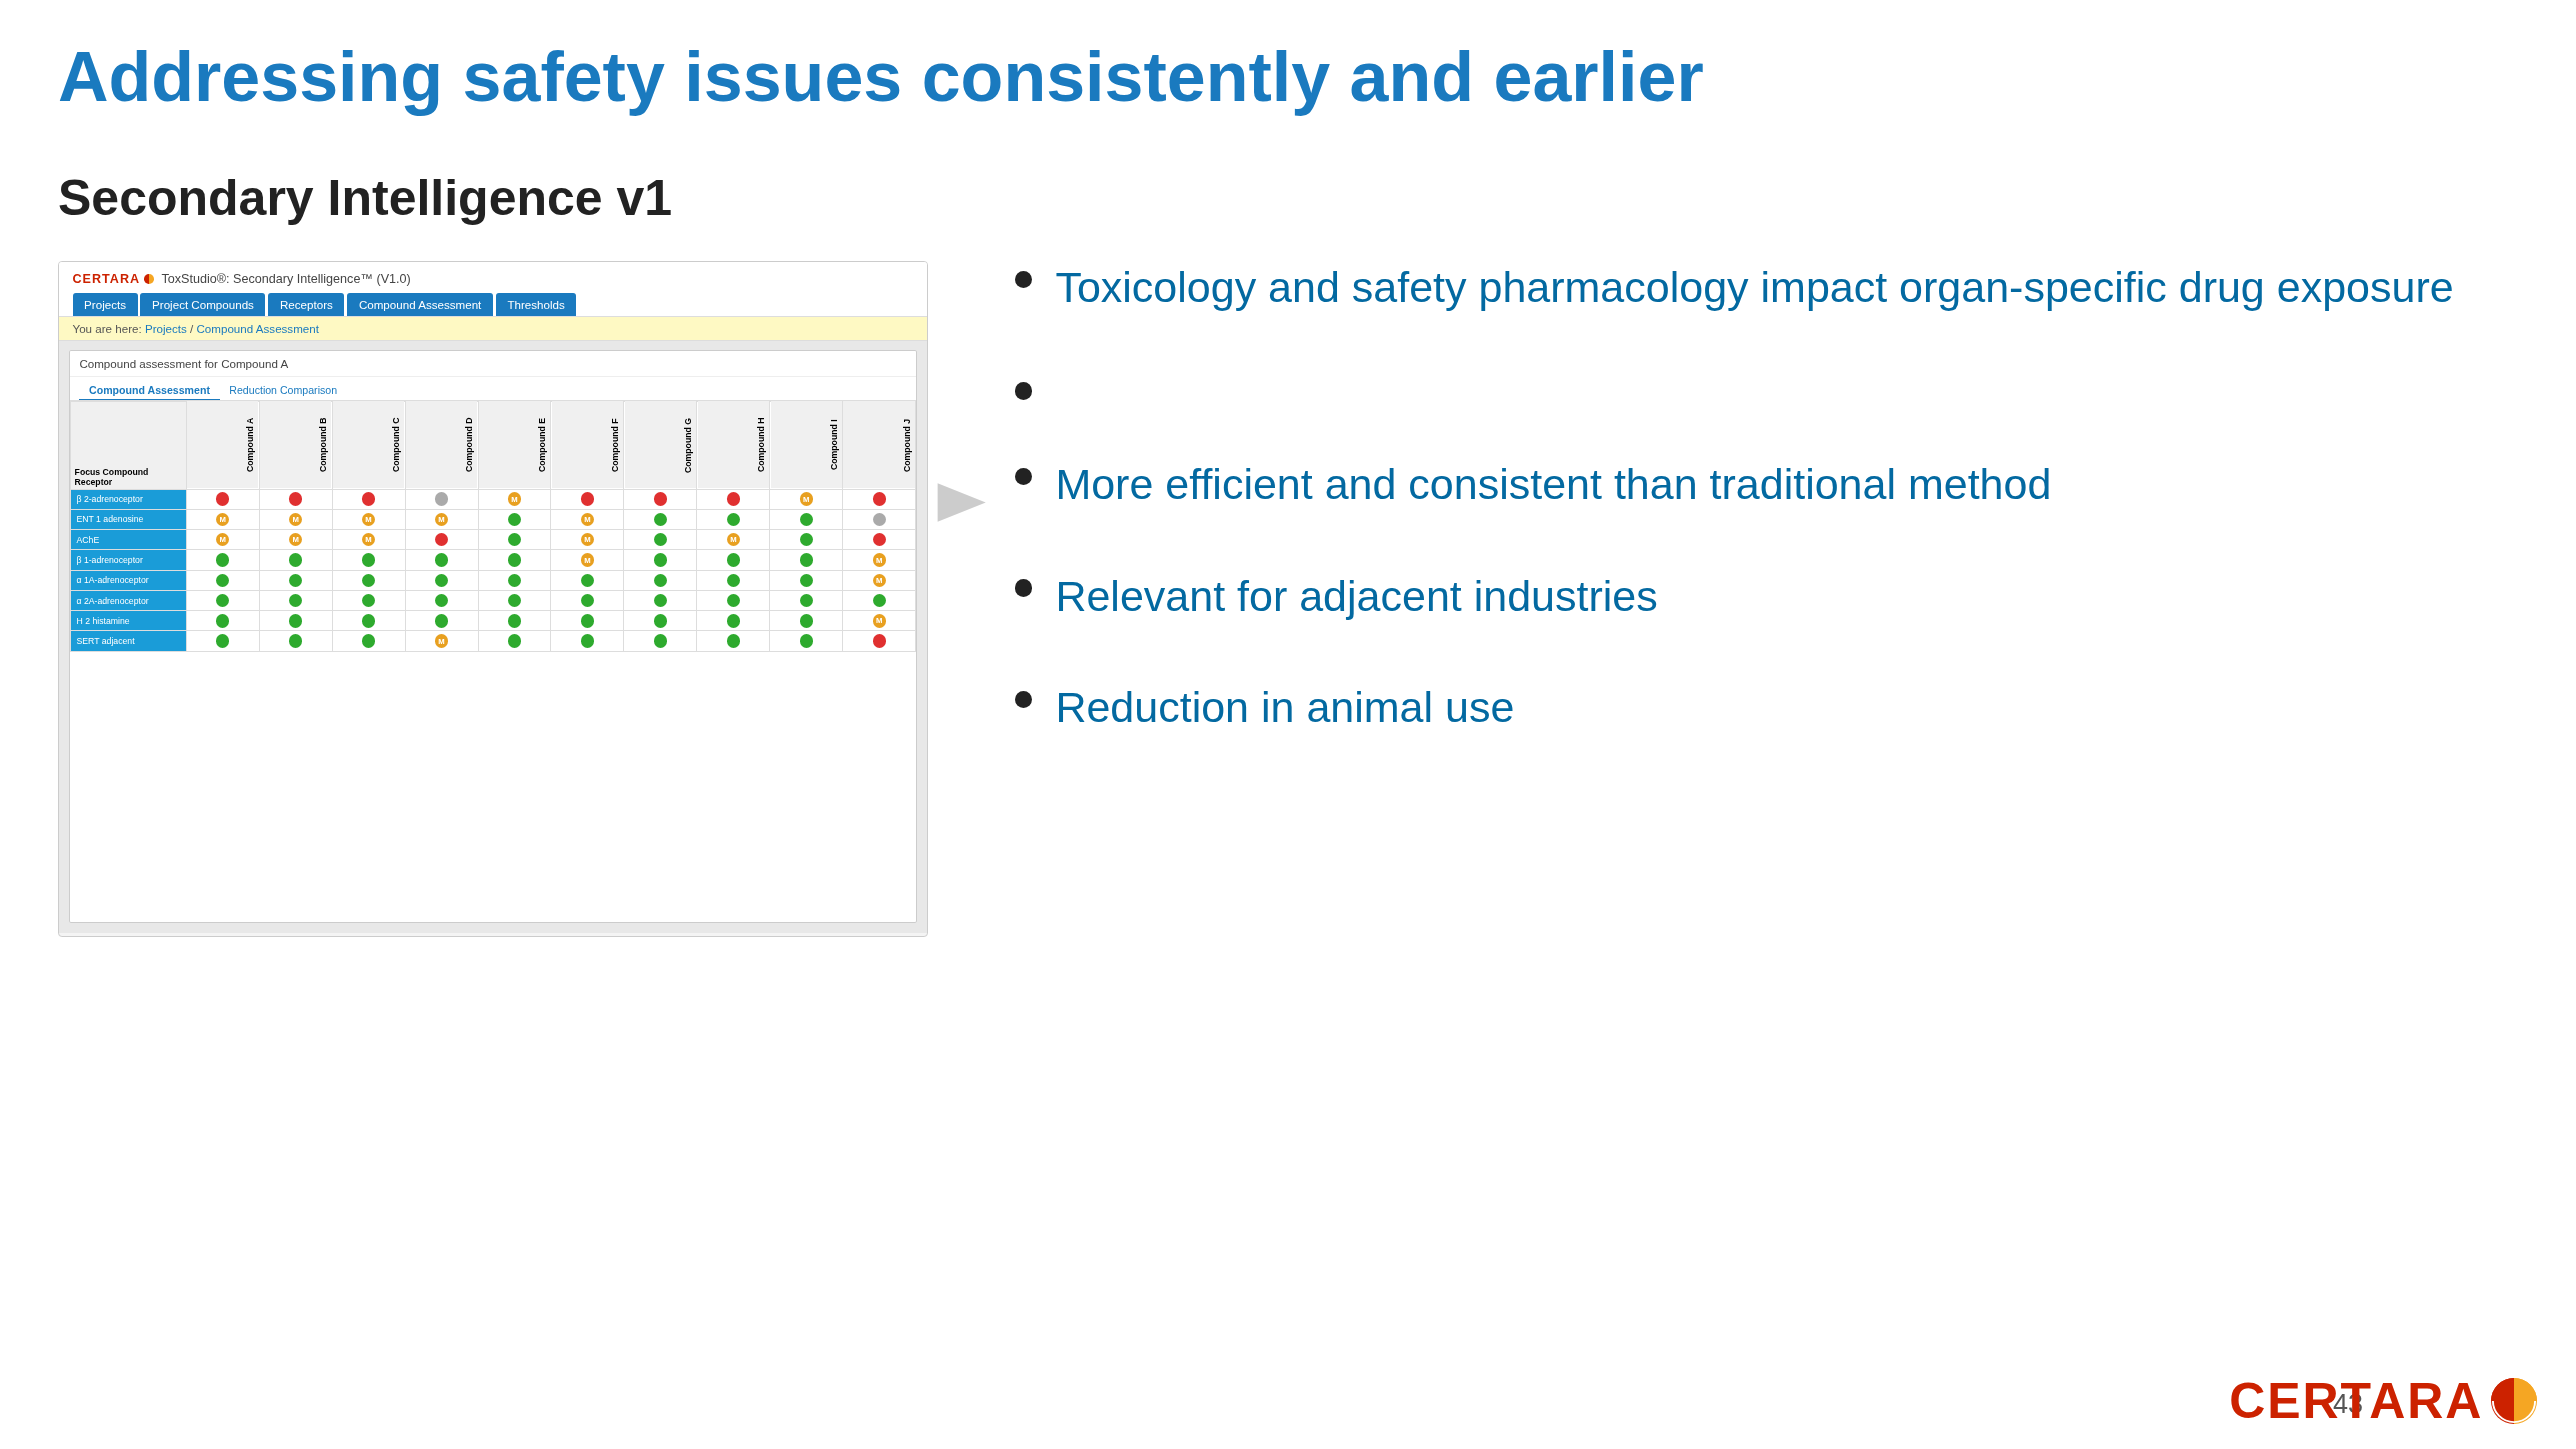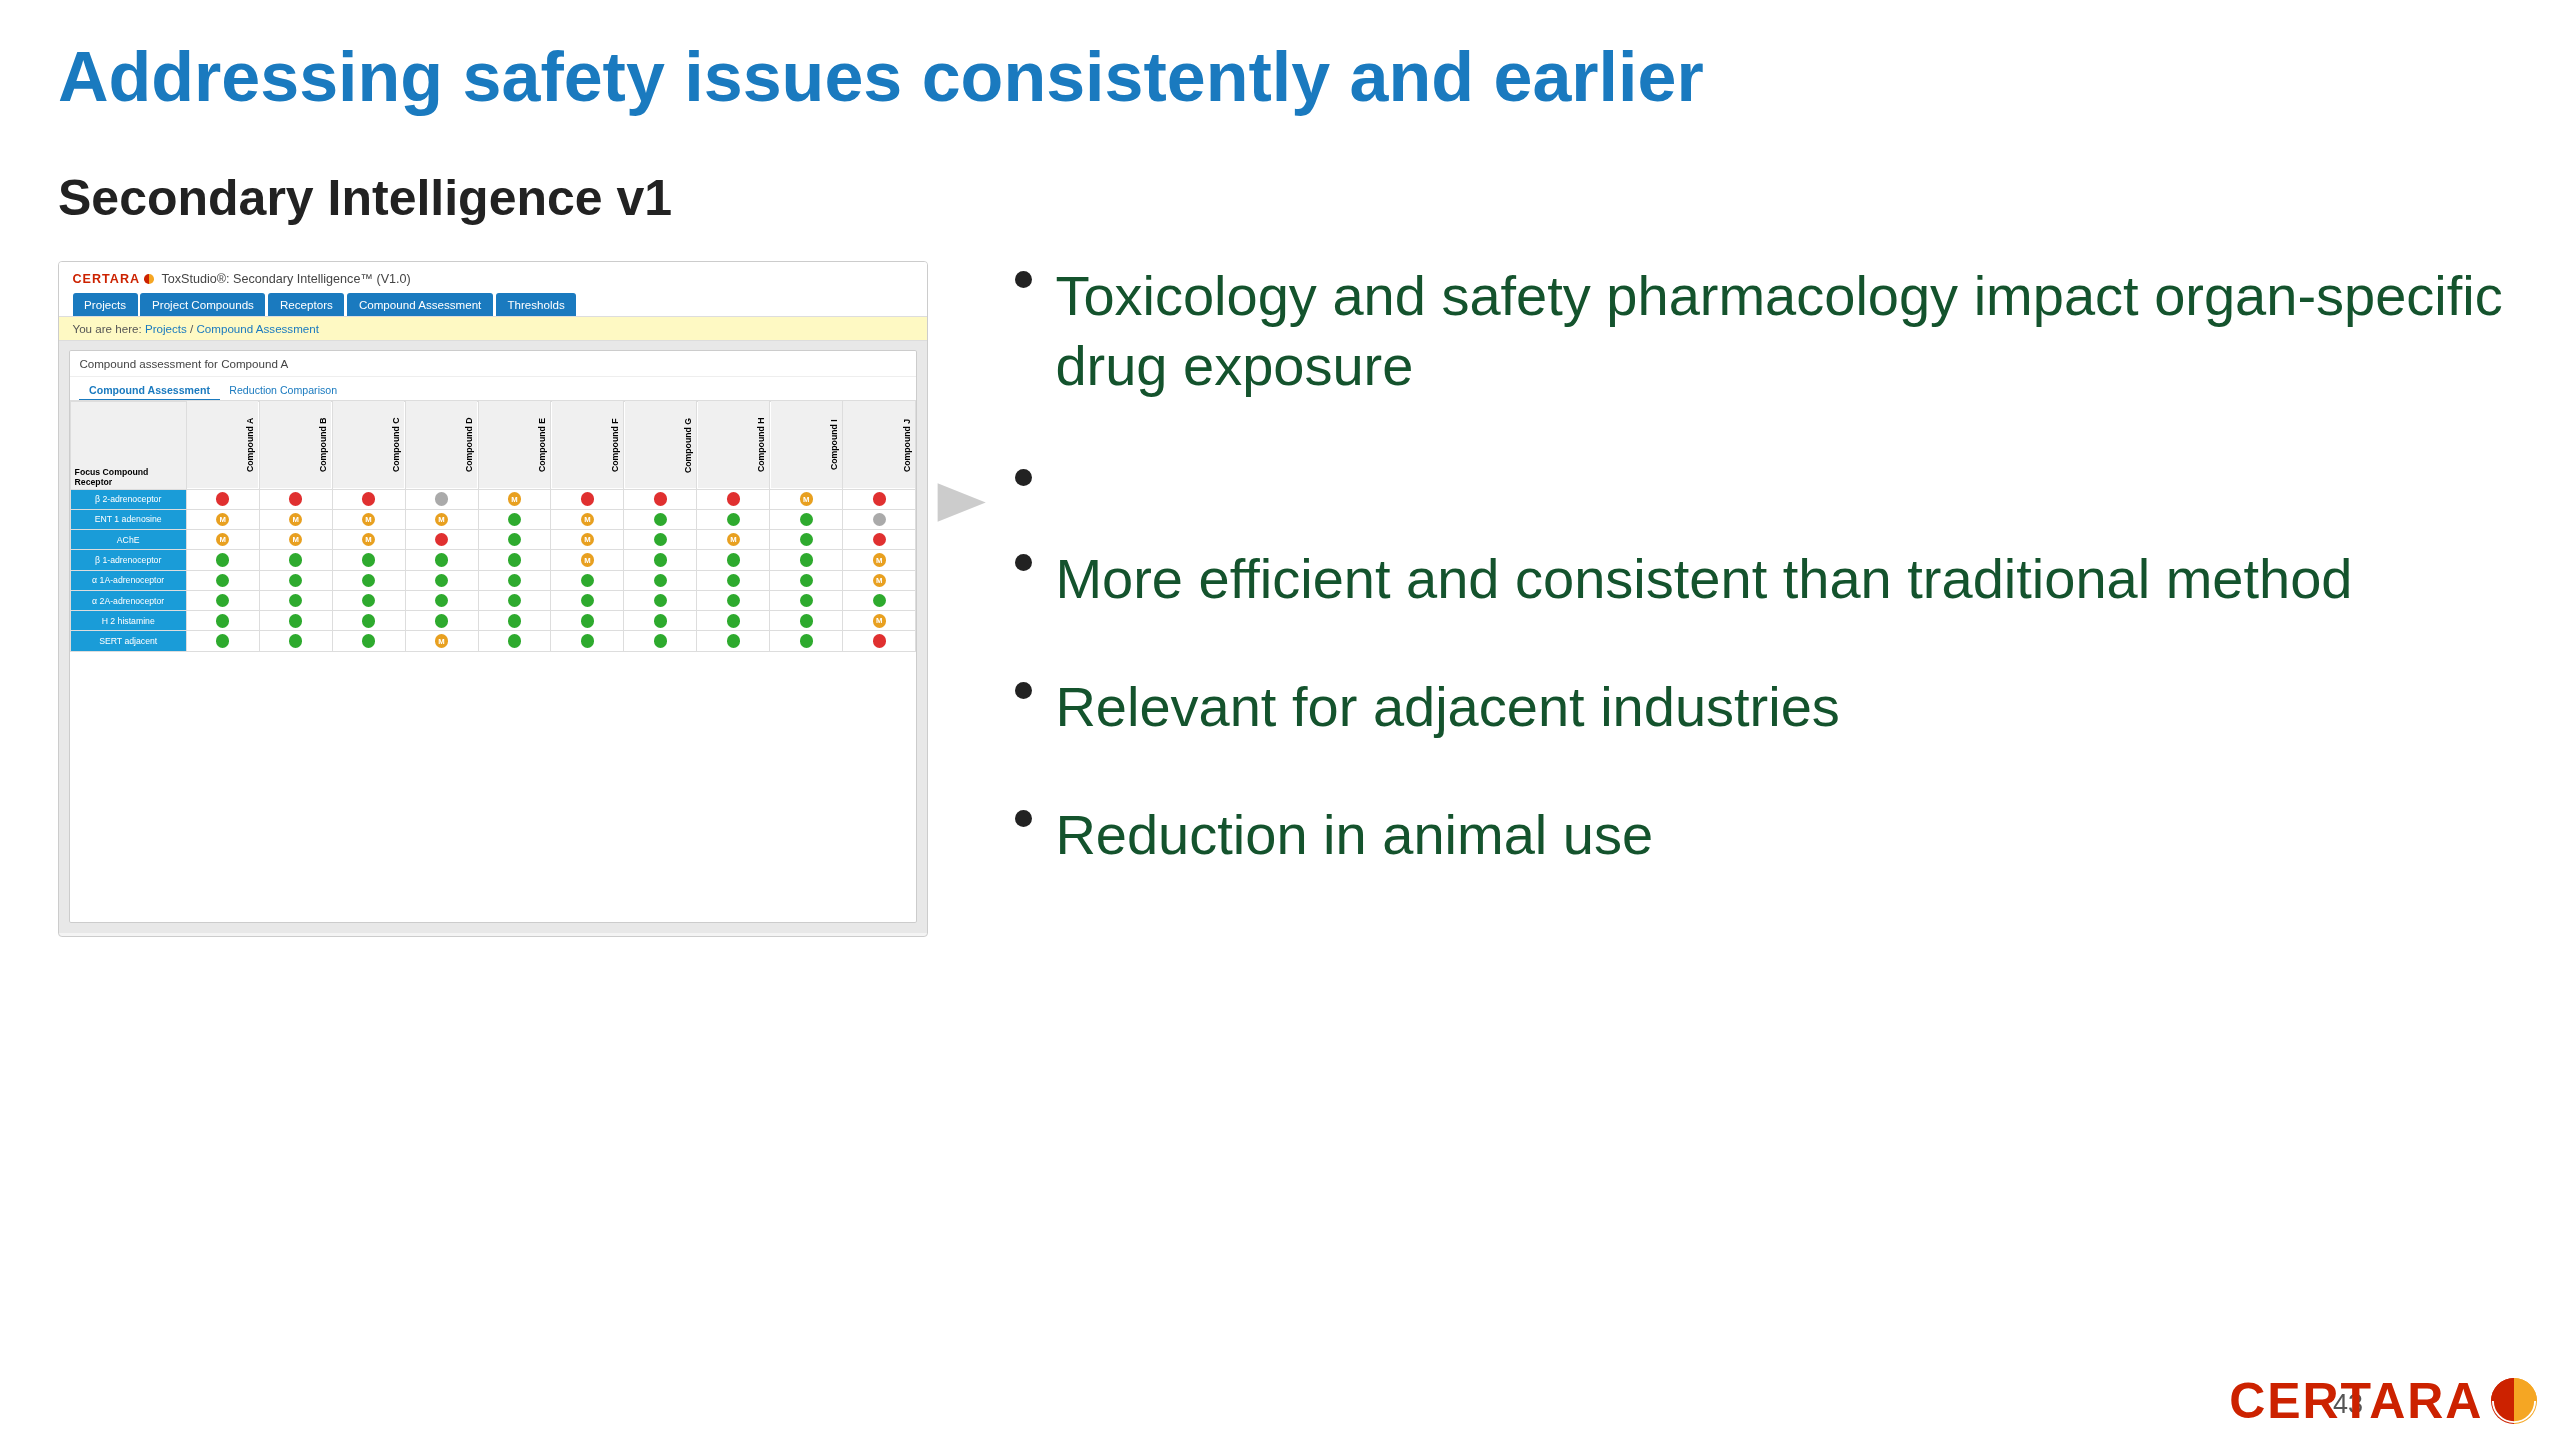--- a/index.html
+++ b/index.html
@@ -200,21 +200,21 @@
     .compound-table td {
       border: 1px solid #ddd;
       padding: 2.9px;
       text-align: center;
       vertical-align: middle;
     }
 
     .compound-table td.receptor-label {
       background: #1a9cd8;
       color: #fff;
-      text-align: center;
+      text-align: left;
       padding: 1.9px 5.8px;
       font-size: 8.7px;
       font-weight: 500;
     }
 
     
     .bullets-section {
       position: absolute;
       top: 261px;
       left: 1015px;
@@ -233,22 +233,22 @@
     .bullet-dot {
       width: 17.4px;
       height: 17.4px;
       border-radius: 50%;
       background: #222;
       flex-shrink: 0;
       margin-top: 9.7px;
     }
 
     .bullet-text {
-      font-size: 56px;
-      color: #14532d;
+      font-size: 43px;
+      color: #0369a1;
       line-height: 1.25;
       font-weight: 400;
     }
 
     
     .page-number {
       position: absolute;
       bottom: 29px;
       right: 213px;
       font-size: 27px;

